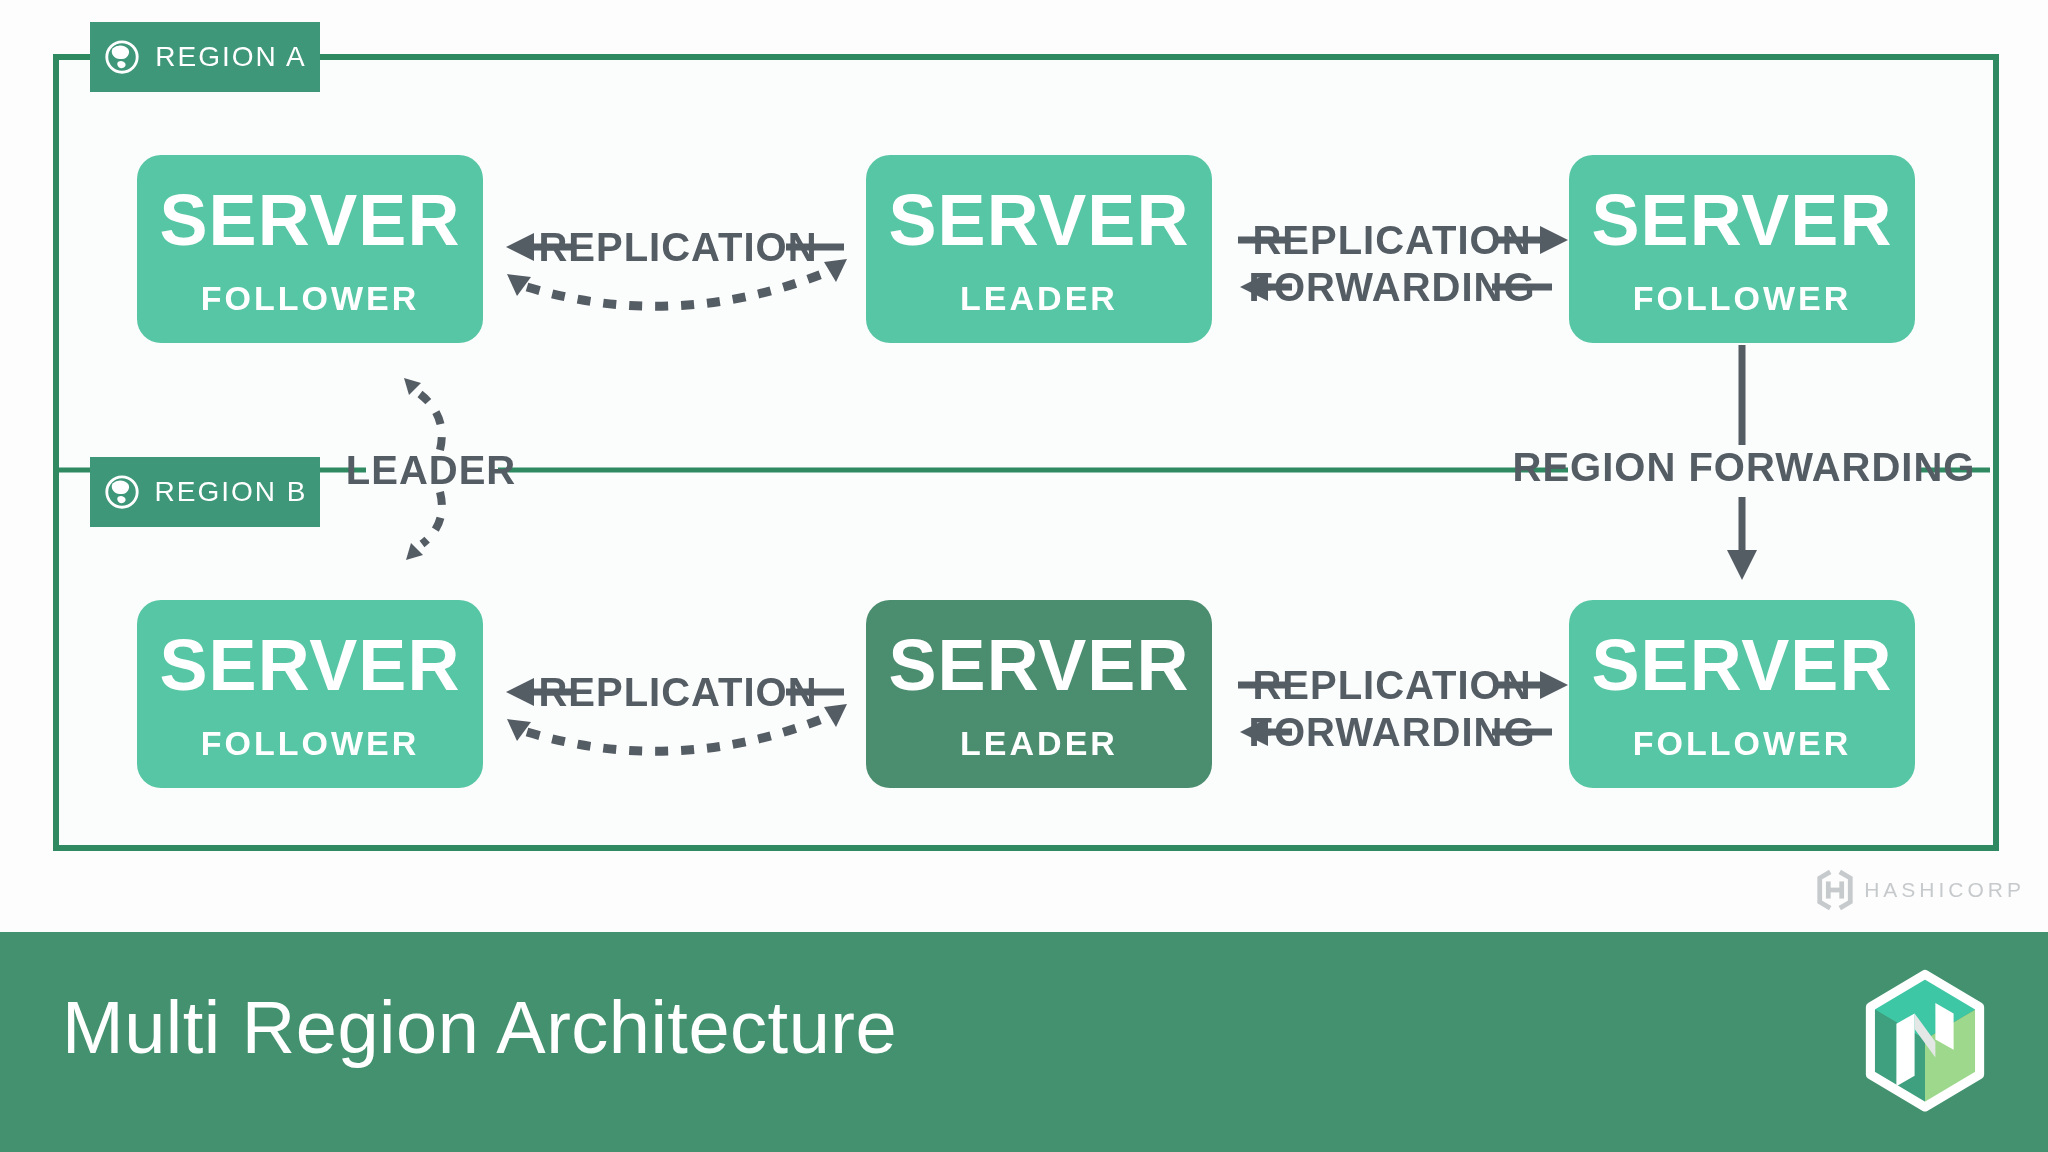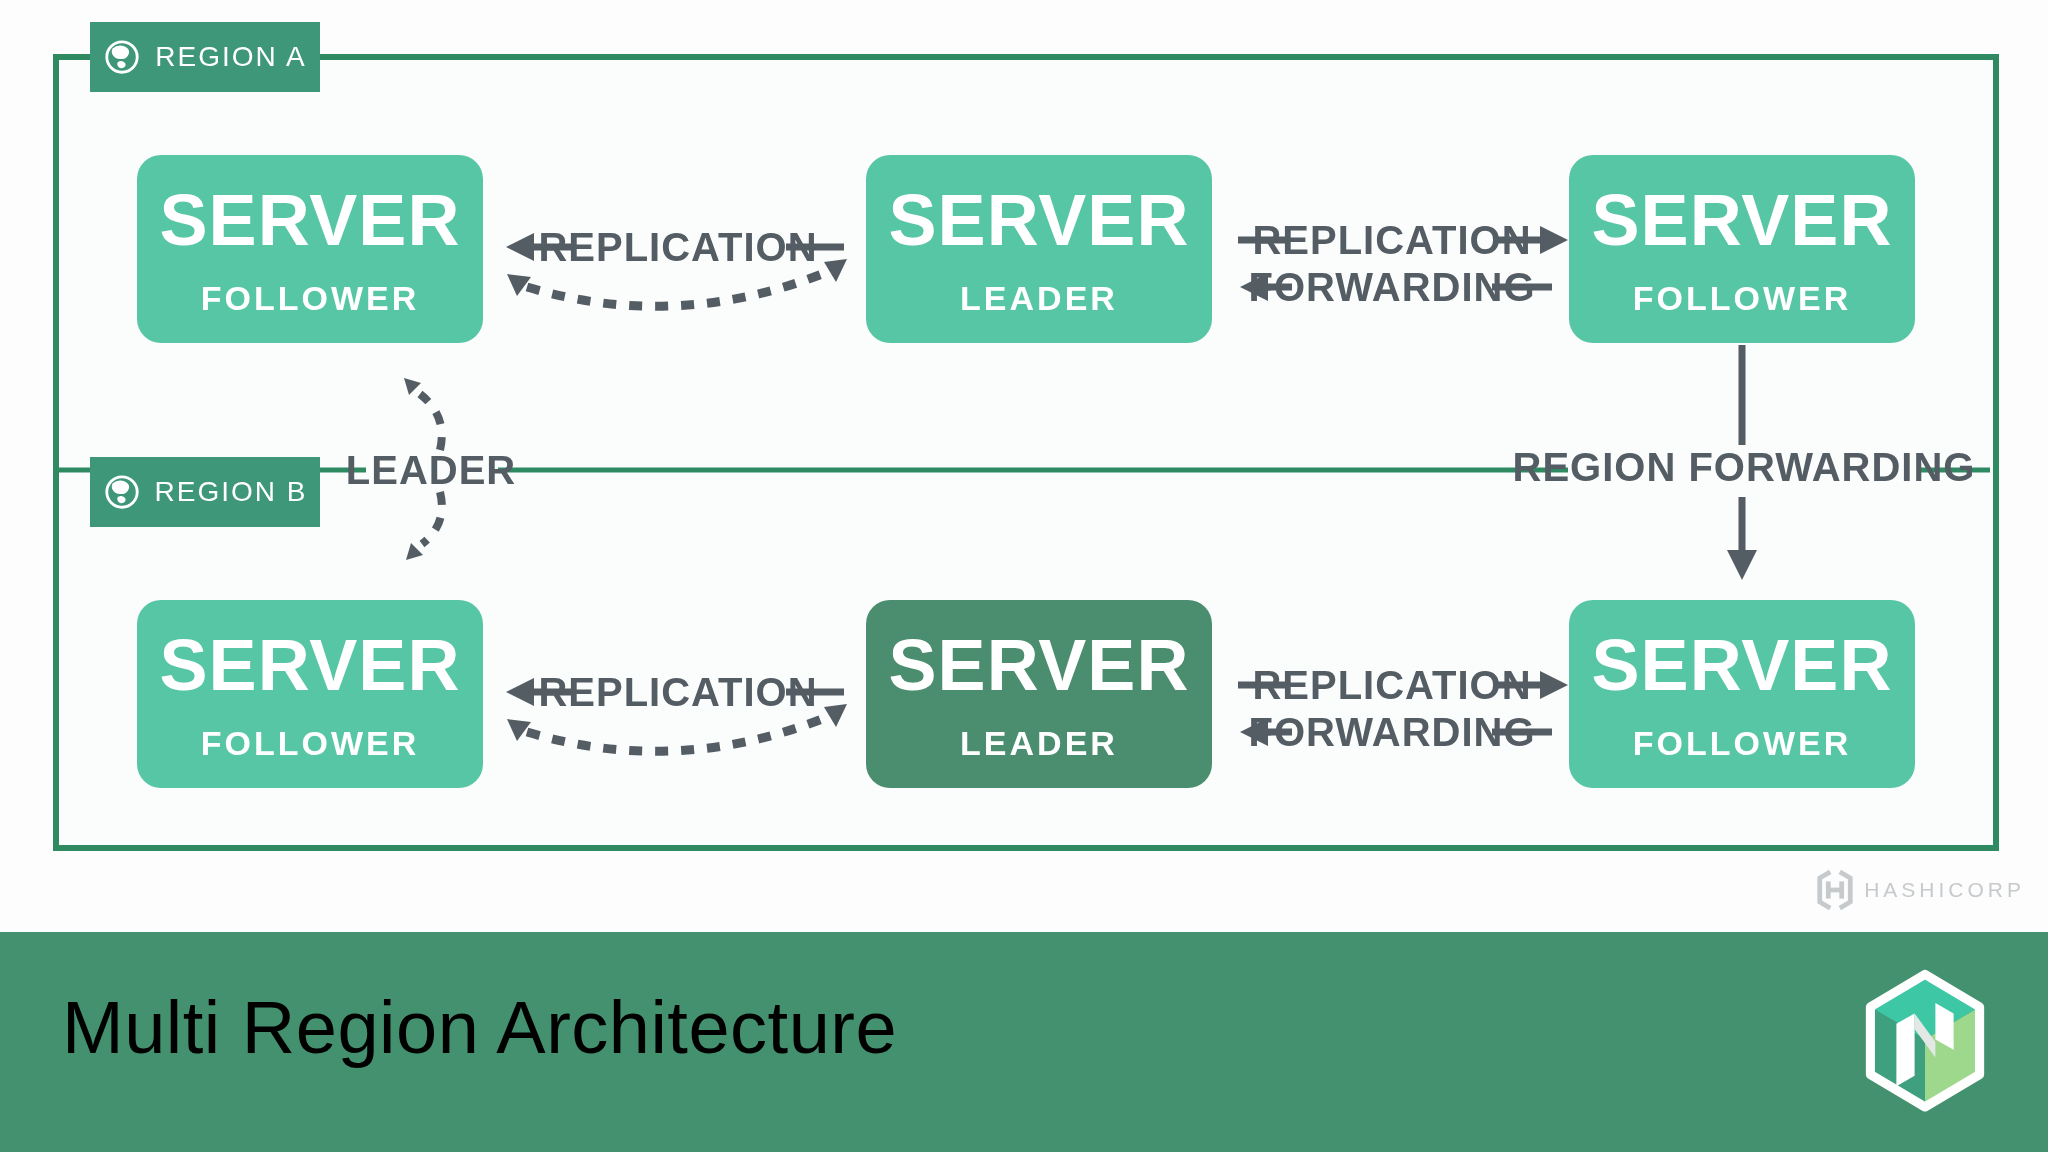--- a/index.html
+++ b/index.html
@@ -45,21 +45,21 @@
   .lbl-rep-b-right{left:1392px;top:685px;}
   .lbl-fwd-b{left:1392px;top:732px;}
 
   
   .hashicorp{position:absolute;right:23px;top:868px;display:flex;align-items:center;gap:8px;z-index:3;}
   .hashicorp span{color:#c7cacc;font-size:21px;font-weight:400;letter-spacing:4px;}
 
   
   .footer-bar{position:absolute;left:0;top:932px;width:2048px;height:220px;background:#43916f;}
   .footer-title{position:absolute;left:62px;top:0;height:190px;display:flex;align-items:center;
-      color:#000000;font-size:74px;font-weight:400;letter-spacing:0.5px;}
+      color:#ffffff;font-size:74px;font-weight:400;letter-spacing:0.5px;}
   .nomad{position:absolute;right:58px;top:37px;width:130px;height:146px;}
 </style>
 </head>
 <body>
 
 <div class="stage">
 
   <div class="diagram">
 
     <div class="region-outline"></div>

